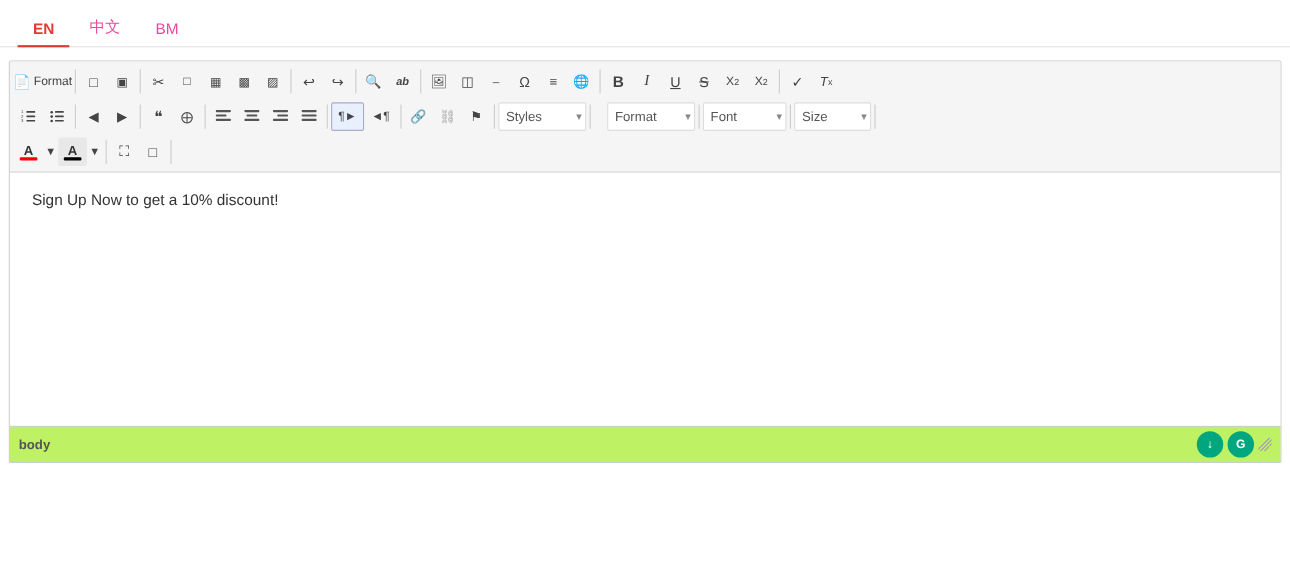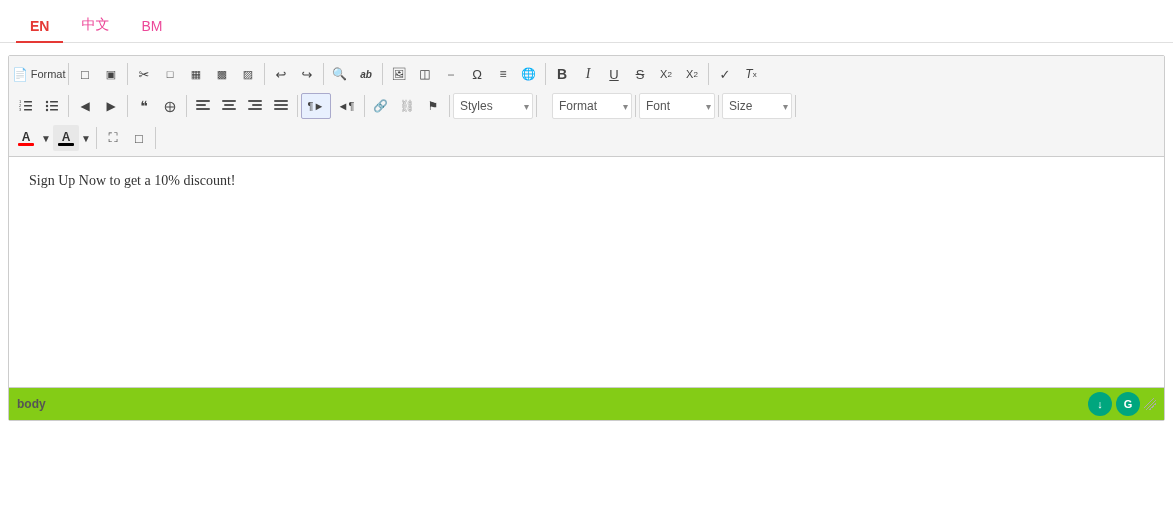--- a/index.html
+++ b/index.html
@@ -114,29 +114,28 @@
     }
 
     
     .editor-content {
       background: #fff;
       min-height: 230px;
       padding: 16px 20px;
       font-size: 14px;
       color: #333;
       position: relative;
-      font-family: Liberation Serif, serif;
     }
     .editor-content p {
       margin: 0;
     }
 
     
     .editor-bottom {
-      background: #84cc16;
+      background: #bef264;
       border-top: 1px solid #ccc;
       padding: 4px 8px;
       display: flex;
       align-items: center;
       justify-content: space-between;
       min-height: 28px;
     }
     .editor-bottom-tag {
       font-size: 12px;
       color: #555;

